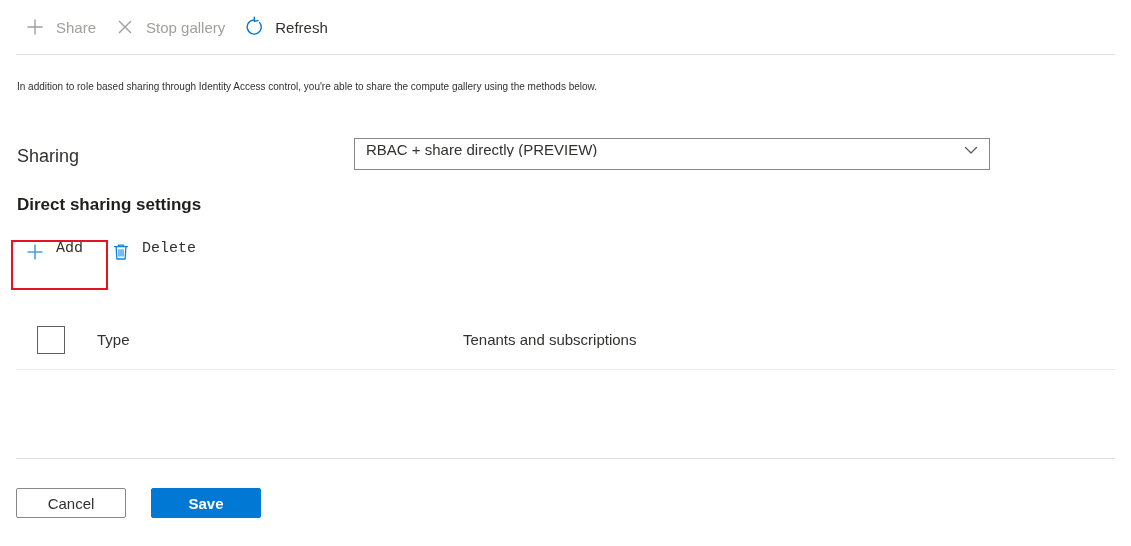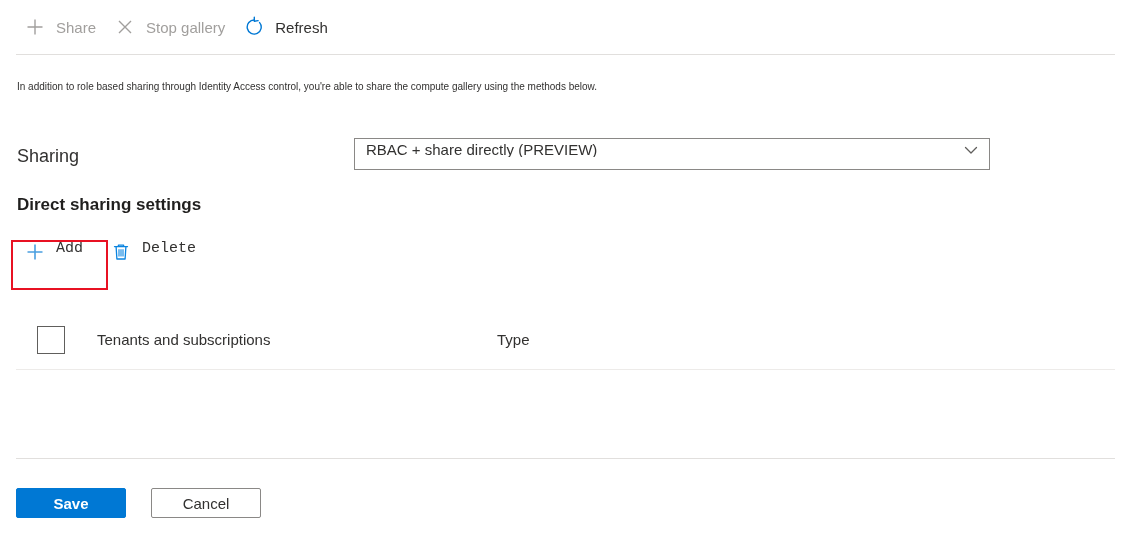--- a/index.html
+++ b/index.html
@@ -319,26 +319,26 @@
 
   </div>
 
   <div class="highlight-box"></div>
 
   <div class="table">
     <div class="thead">
       <div class="th-check">
         <div class="checkbox"></div>
       </div>
+      <div class="th th-type">Type</div>
       <div class="th th-tenants">Tenants and subscriptions</div>
-      <div class="th th-type">Type</div>
     </div>
     <div class="tbody"></div>
   </div>
 
   <div class="footer-divider"></div>
 
   <div class="footer">
+    <button class="btn btn-secondary">Cancel</button>
     <button class="btn btn-primary">Save</button>
-    <button class="btn btn-secondary">Cancel</button>
   </div>
 
 </div>
 
 </body></html>

